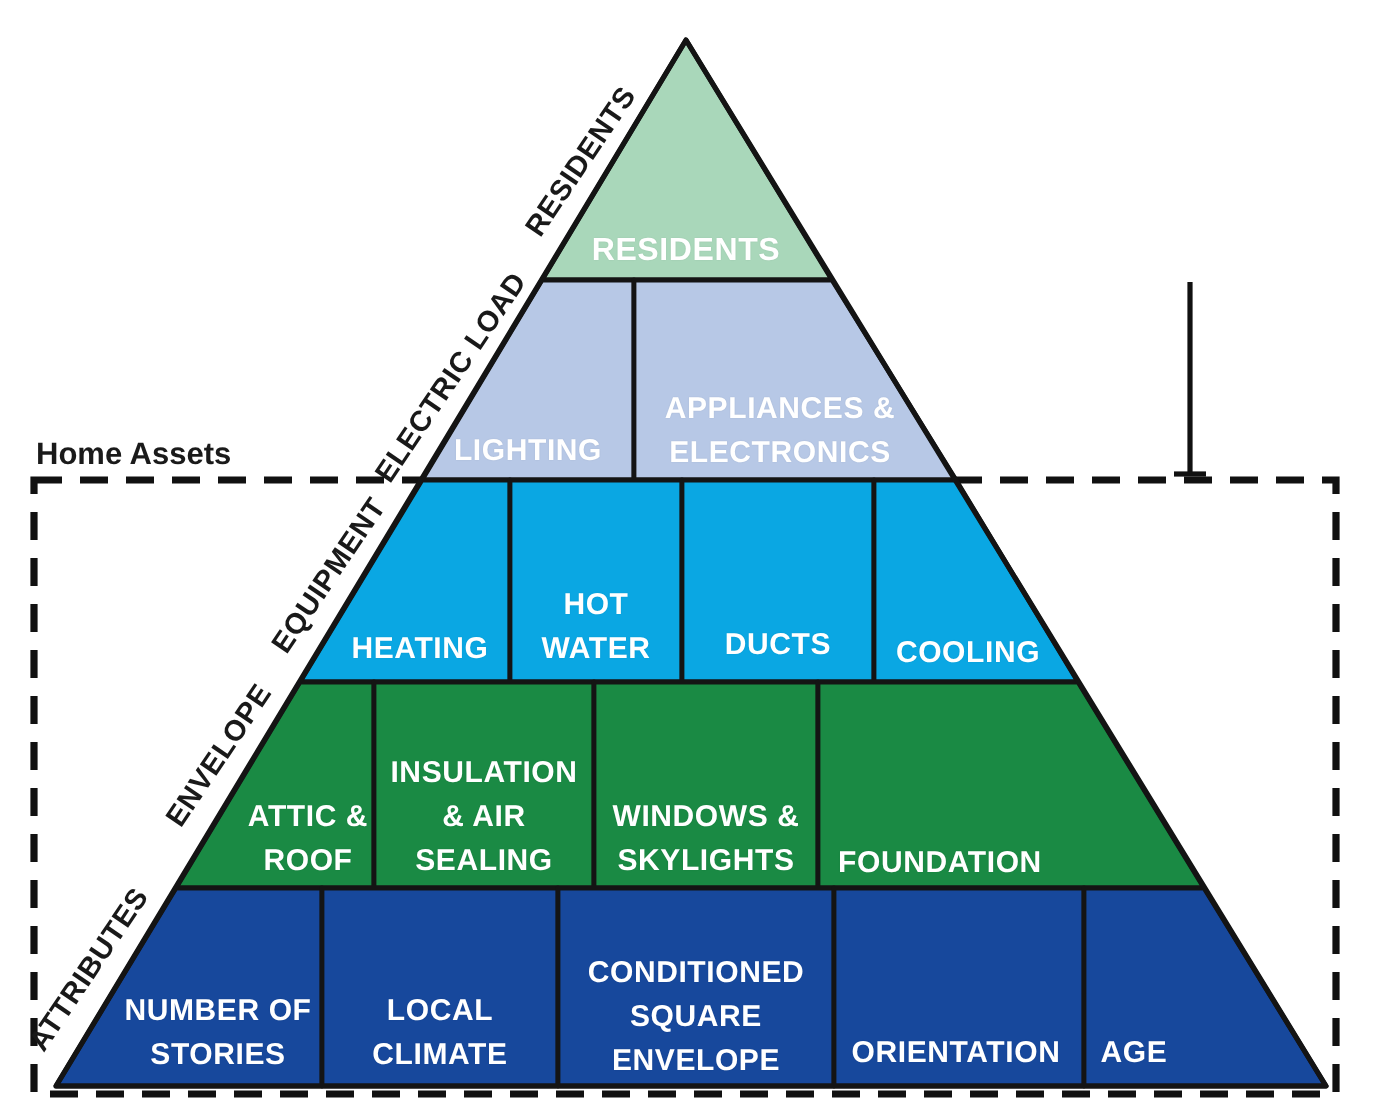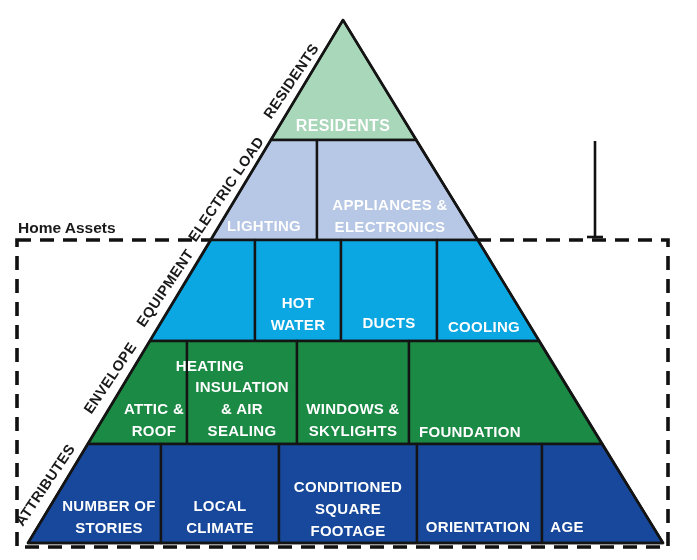--- a/index.html
+++ b/index.html
@@ -61,36 +61,36 @@
   <div class="side" style="left:291px;top:81px;">RESIDENTS</div>
   <div class="side" style="left:226px;top:189px;">ELECTRIC LOAD</div>
   <div class="side" style="left:165px;top:288px;">EQUIPMENT</div>
   <div class="side" style="left:110px;top:378px;">ENVELOPE</div>
   <div class="side" style="left:45px;top:485px;">ATTRIBUTES</div>
 
   <div class="lbl lbl-lg" style="left:343px;top:126px;">RESIDENTS</div>
   <div class="lbl" style="left:264px;top:226px;">LIGHTING</div>
   <div class="lbl" style="left:390px;top:216px;">APPLIANCES &amp;
 ELECTRONICS</div>
-  <div class="lbl" style="left:210px;top:325px;margin-top:41px;">HEATING</div>
+  <div class="lbl" style="left:210px;top:325px;">HEATING</div>
   <div class="lbl" style="left:298px;top:314px;">HOT
 WATER</div>
   <div class="lbl" style="left:389px;top:323px;">DUCTS</div>
   <div class="lbl" style="left:484px;top:327px;">COOLING</div>
   <div class="lbl" style="left:154px;top:420px;">ATTIC &amp;
 ROOF</div>
   <div class="lbl" style="left:242px;top:409px;">INSULATION
 &amp; AIR
 SEALING</div>
   <div class="lbl" style="left:353px;top:420px;">WINDOWS &amp;
 SKYLIGHTS</div>
   <div class="lbl" style="left:470px;top:432px;">FOUNDATION</div>
   <div class="lbl" style="left:109px;top:517px;">NUMBER OF
 STORIES</div>
   <div class="lbl" style="left:220px;top:517px;">LOCAL
 CLIMATE</div>
   <div class="lbl" style="left:348px;top:509px;">CONDITIONED
 SQUARE
-FOOTAGE</div>
+ENVELOPE</div>
   <div class="lbl" style="left:478px;top:527px;">ORIENTATION</div>
   <div class="lbl" style="left:567px;top:527px;">AGE</div>
 
 </div>
 
 </body></html>

